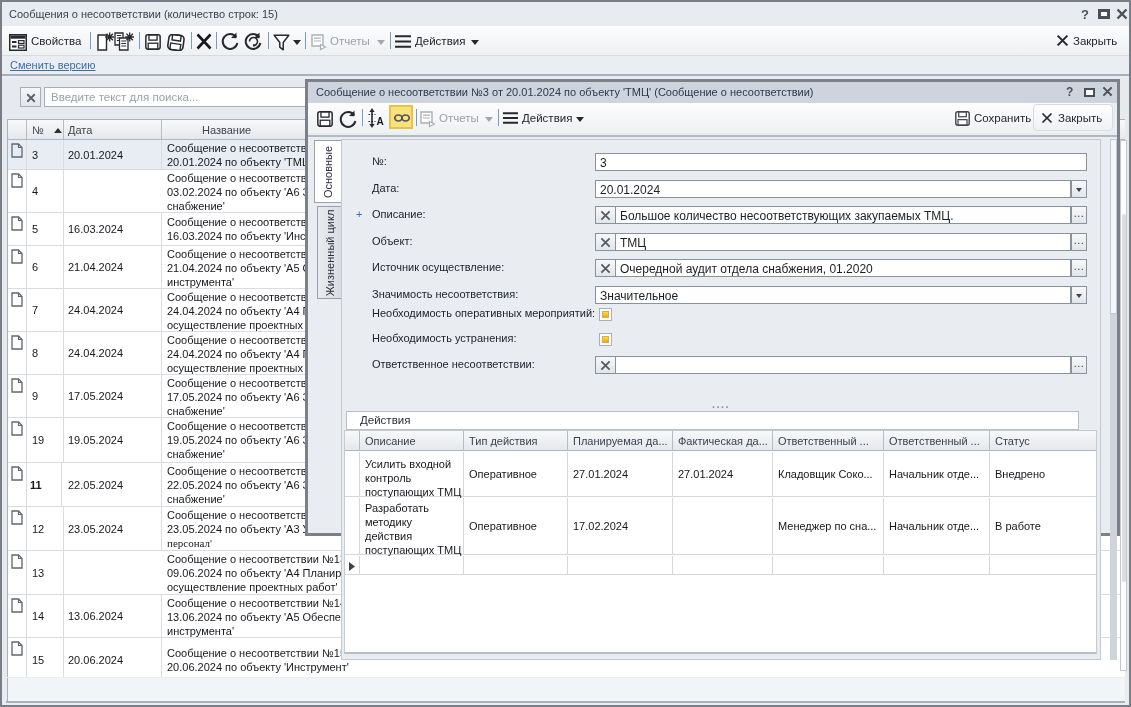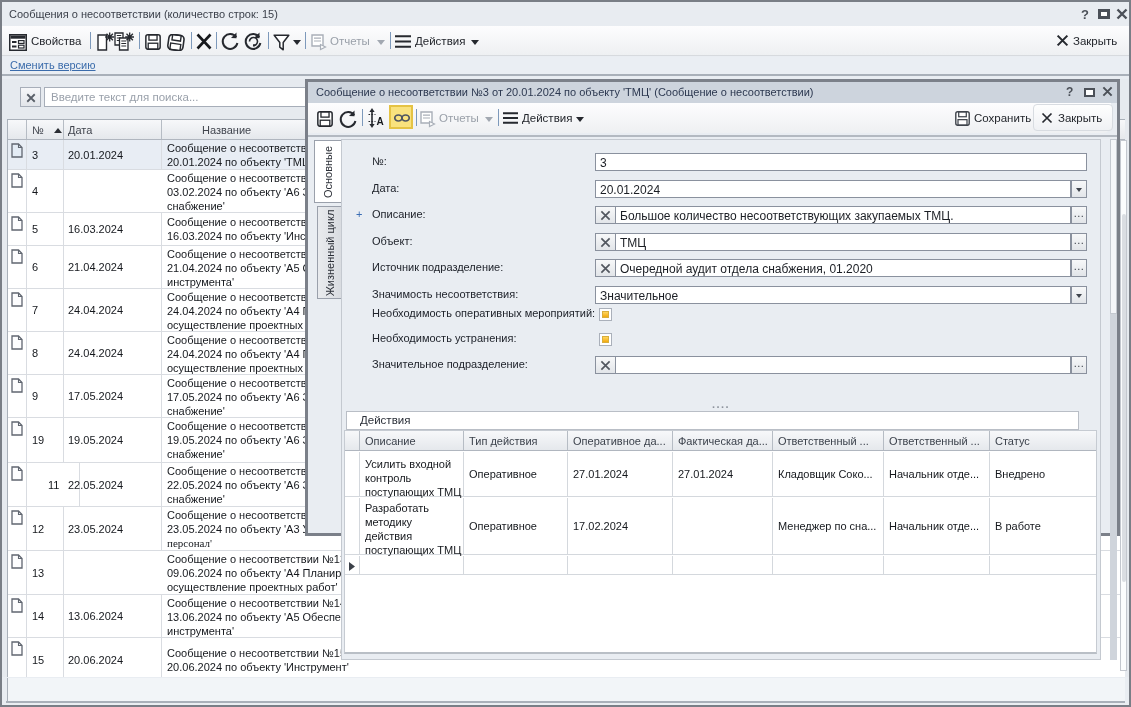--- a/index.html
+++ b/index.html
@@ -277,21 +277,21 @@
       <span class="ltext" style="left:159px;top:15px;">19.05.2024 по объекту 'А6 Закупки (МТО) и</span>
       <span class="ltext" style="left:159px;top:29px;">снабжение'</span>
     </div>
     <div class="lrow" style="top:343px;height:44px;">
       <div class="lcell" style="left:0;width:19px;">
         <svg class="docico" width="12" height="15" viewBox="0 0 12 15">
           <path d="M1 1 H7.5 L11 4.5 V14 H1 Z" fill="#fdfdfe" stroke="#606670" stroke-width="1.3"></path>
           <path d="M7.5 1 L7.5 4.5 H11" fill="none" stroke="#606670" stroke-width="1.1"></path>
         </svg>
       </div>
-      <div class="lcell" style="left:35px;width:37px;">
+      <div class="lcell" style="left:17px;width:37px;font-weight:bold;">
         <span class="ltext" style="left:5px;top:15px;">11</span>
       </div>
       <div class="lcell" style="left:56px;width:98px;">
         <span class="ltext" style="left:4px;top:15px;">22.05.2024</span>
       </div>
       <span class="ltext" style="left:159px;top:1px;">Сообщение о несоответствии №11 от</span>
       <span class="ltext" style="left:159px;top:15px;">22.05.2024 по объекту 'А6 Закупки (МТО) и</span>
       <span class="ltext" style="left:159px;top:29px;">снабжение'</span>
     </div>
     <div class="lrow" style="top:387px;height:44px;">
@@ -449,42 +449,42 @@
       <div class="finput" style="left:273px;top:66px;width:456px;">Большое количество несоответствующих закупаемых ТМЦ.</div>
       <div class="fbtn" style="left:729px;top:66px;width:16px;color:#3f444c;font-size:11px;line-height:13px;letter-spacing:0.5px;">...</div>
       <span class="flabel" style="left:30px;top:95px;">Объект:</span>
       <div class="fbtn" style="left:253px;top:93px;">
         <svg class="abs" style="left:4px;top:3px;" width="11" height="11" viewBox="0 0 12 12">
           <path d="M1.5 1.5 L10.5 10.5 M10.5 1.5 L1.5 10.5" stroke="#52575f" stroke-width="1.8"></path>
         </svg>
       </div>
       <div class="finput" style="left:273px;top:93px;width:456px;">ТМЦ</div>
       <div class="fbtn" style="left:729px;top:93px;width:16px;color:#3f444c;font-size:11px;line-height:13px;letter-spacing:0.5px;">...</div>
-      <span class="flabel" style="left:30px;top:121px;">Источник подразделение:</span>
+      <span class="flabel" style="left:30px;top:121px;">Источник осуществление:</span>
       <div class="fbtn" style="left:253px;top:119px;">
         <svg class="abs" style="left:4px;top:3px;" width="11" height="11" viewBox="0 0 12 12">
           <path d="M1.5 1.5 L10.5 10.5 M10.5 1.5 L1.5 10.5" stroke="#52575f" stroke-width="1.8"></path>
         </svg>
       </div>
       <div class="finput" style="left:273px;top:119px;width:456px;">Очередной аудит отдела снабжения, 01.2020</div>
       <div class="fbtn" style="left:729px;top:119px;width:16px;color:#3f444c;font-size:11px;line-height:13px;letter-spacing:0.5px;">...</div>
       <span class="flabel" style="left:30px;top:148px;">Значимость несоответствия:</span>
       <div class="finput" style="left:253px;top:146px;width:476px;">Значительное</div>
       <div class="fbtn" style="left:729px;top:146px;width:16px;">
         <div class="darr" style="left:3.5px;top:7px;border-left-width:3.5px;border-right-width:3.5px;border-top-width:4.5px;border-top-color:#3f444c;"></div>
       </div>
       <span class="flabel" style="left:30px;top:167px;">Необходимость оперативных мероприятий:</span>
       <div class="chk" style="left:257px;top:168px;">
         <i></i>
       </div>
       <span class="flabel" style="left:30px;top:192px;">Необходимость устранения:</span>
       <div class="chk" style="left:257px;top:193px;">
         <i></i>
       </div>
-      <span class="flabel" style="left:30px;top:218px;">Значительное подразделение:</span>
+      <span class="flabel" style="left:30px;top:218px;">Ответственное несоответствии:</span>
       <div class="fbtn" style="left:253px;top:216px;">
         <svg class="abs" style="left:4px;top:3px;" width="11" height="11" viewBox="0 0 12 12">
           <path d="M1.5 1.5 L10.5 10.5 M10.5 1.5 L1.5 10.5" stroke="#52575f" stroke-width="1.8"></path>
         </svg>
       </div>
       <div class="finput" style="left:273px;top:216px;width:456px;"></div>
       <div class="fbtn" style="left:729px;top:216px;width:16px;color:#3f444c;font-size:11px;line-height:13px;letter-spacing:0.5px;">...</div>
       <div class="abs" style="left:0;right:0;top:258px;text-align:center;color:#8d939d;font-size:11px;letter-spacing:1.5px;font-weight:bold;">....</div>
       <div class="abs" style="left:4px;top:271px;width:733px;height:19px;background:#fff;border:1px solid #b9bec6;font-size:11.5px;color:#2b3039;padding:2px 0 0 13px;">Действия</div>
       <div class="abs" style="left:2px;top:290px;width:753px;height:224px;background:#fff;border:1px solid #c6cbd2;border-bottom:2px solid #b9bfc6;overflow:hidden;">
@@ -492,21 +492,21 @@
           <div class="gcell" style="left:0px;width:15px;"></div>
           <div class="gcell" style="left:15px;width:104px;"></div>
           <div class="gcell" style="left:119px;width:104px;"></div>
           <div class="gcell" style="left:223px;width:105px;"></div>
           <div class="gcell" style="left:328px;width:100px;"></div>
           <div class="gcell" style="left:428px;width:111px;"></div>
           <div class="gcell" style="left:539px;width:106px;"></div>
           <div class="gcell" style="left:645px;width:107px;"></div>
           <span class="gtext" style="left:20px;top:3px;color:#3c424c;">Описание</span>
           <span class="gtext" style="left:124px;top:3px;color:#3c424c;">Тип действия</span>
-          <span class="gtext" style="left:228px;top:3px;color:#3c424c;">Оперативное да...</span>
+          <span class="gtext" style="left:228px;top:3px;color:#3c424c;">Планируемая да...</span>
           <span class="gtext" style="left:333px;top:3px;color:#3c424c;">Фактическая да...</span>
           <span class="gtext" style="left:433px;top:3px;color:#3c424c;">Ответственный ...</span>
           <span class="gtext" style="left:544px;top:3px;color:#3c424c;">Ответственный ...</span>
           <span class="gtext" style="left:650px;top:3px;color:#3c424c;">Статус</span>
         </div>
         <div class="grow" style="top:21px;height:45px;">
           <div class="gcell" style="left:0px;width:15px;"></div>
           <div class="gcell" style="left:15px;width:104px;"></div>
           <div class="gcell" style="left:119px;width:104px;"></div>
           <div class="gcell" style="left:223px;width:105px;"></div>

